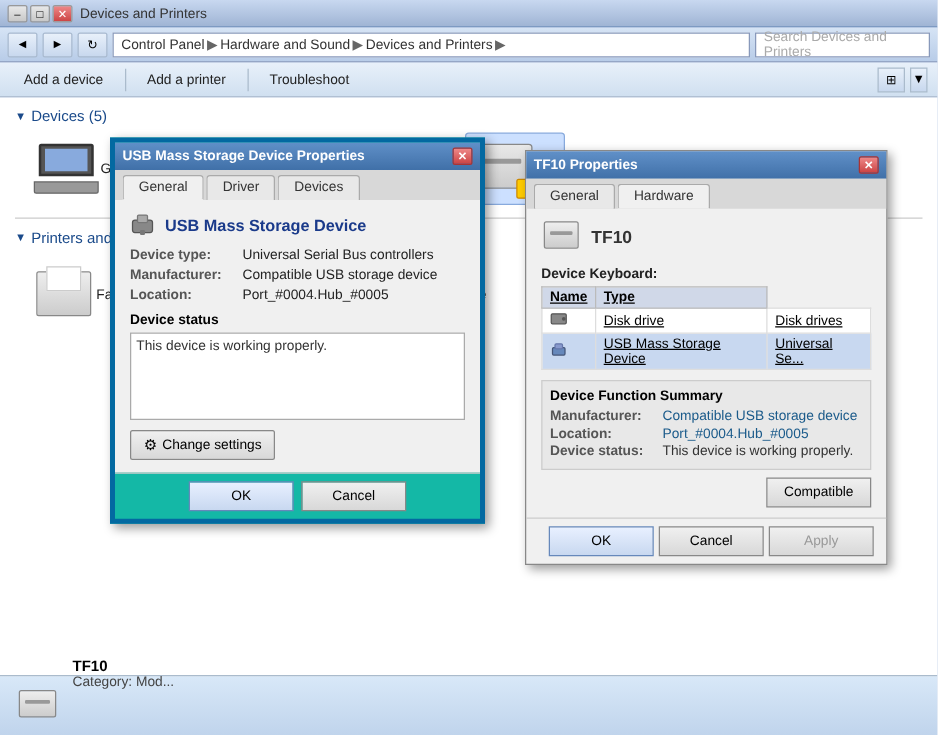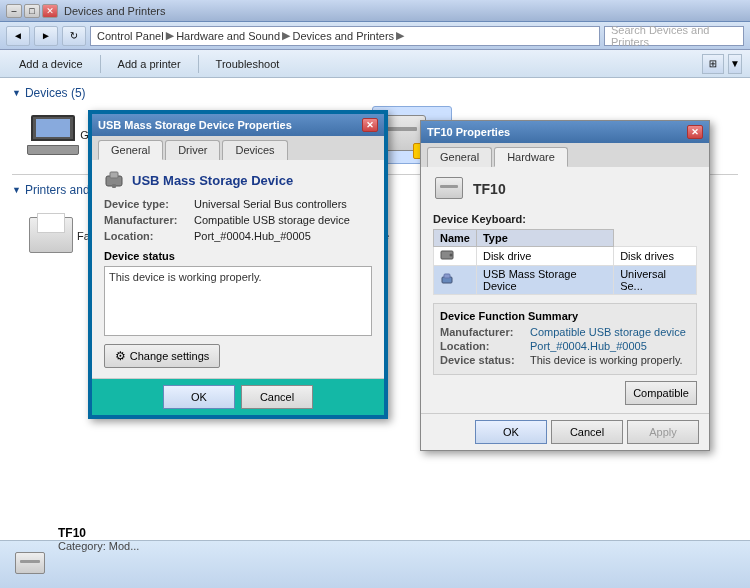--- a/index.html
+++ b/index.html
@@ -437,21 +437,21 @@
       color: #333;
     }
     .dialog-footer {
       padding: 6px 12px;
       display: flex;
       justify-content: center;
       gap: 6px;
       border-top: 1px solid #ccc;
     }
     .dlg-btn {
-      width: 72px;
+      width: 84px;
       height: 24px;
       border: 1px solid #888;
       background: linear-gradient(to bottom, #f0f0f0, #d8d8d8);
       font-size: 11px;
       cursor: pointer;
       border-radius: 0;
       display: flex;
       align-items: center;
       justify-content: center;
     }
@@ -486,20 +486,21 @@
     .device-functions-label {
       font-size: 11px;
       font-weight: bold;
       margin-bottom: 4px;
       color: #222;
     }
     .func-table {
       width: 100%;
       border-collapse: collapse;
       font-size: 11px;
+      text-decoration: underline;
     }
     .func-table th {
       background: #d0d8e8;
       border: 1px solid #bbb;
       padding: 2px 6px;
       text-align: left;
       font-weight: bold;
     }
     .func-table td {
       border: 1px solid #ddd;

